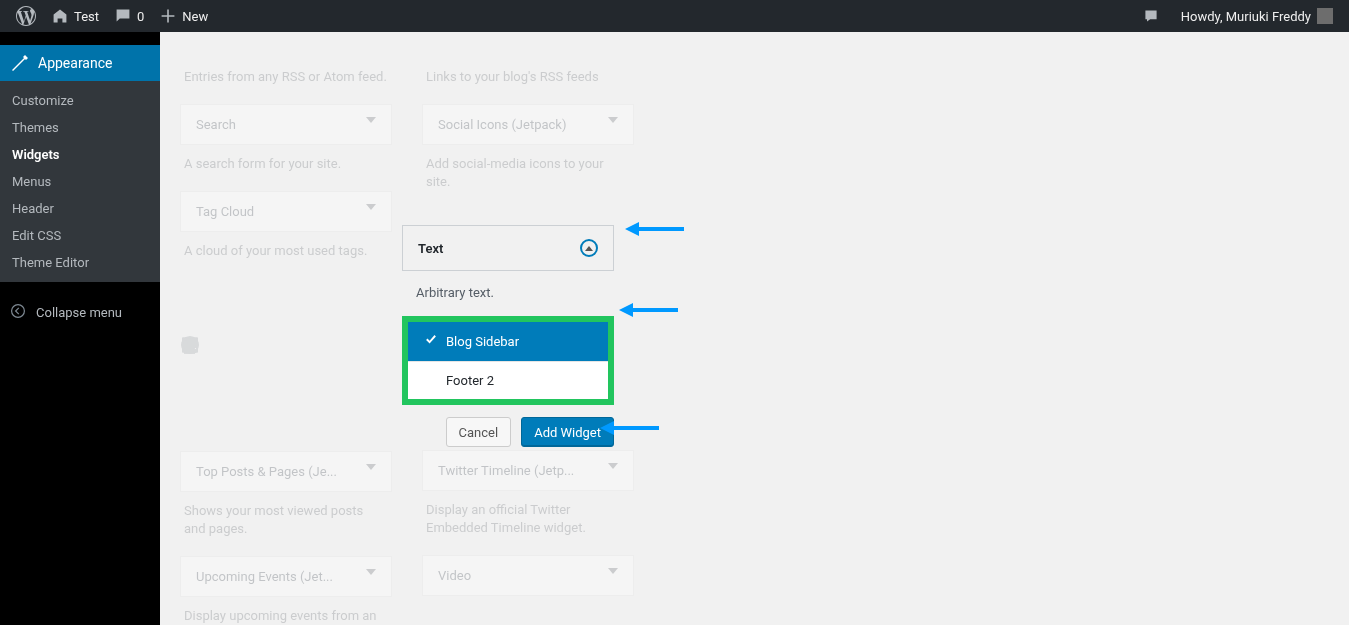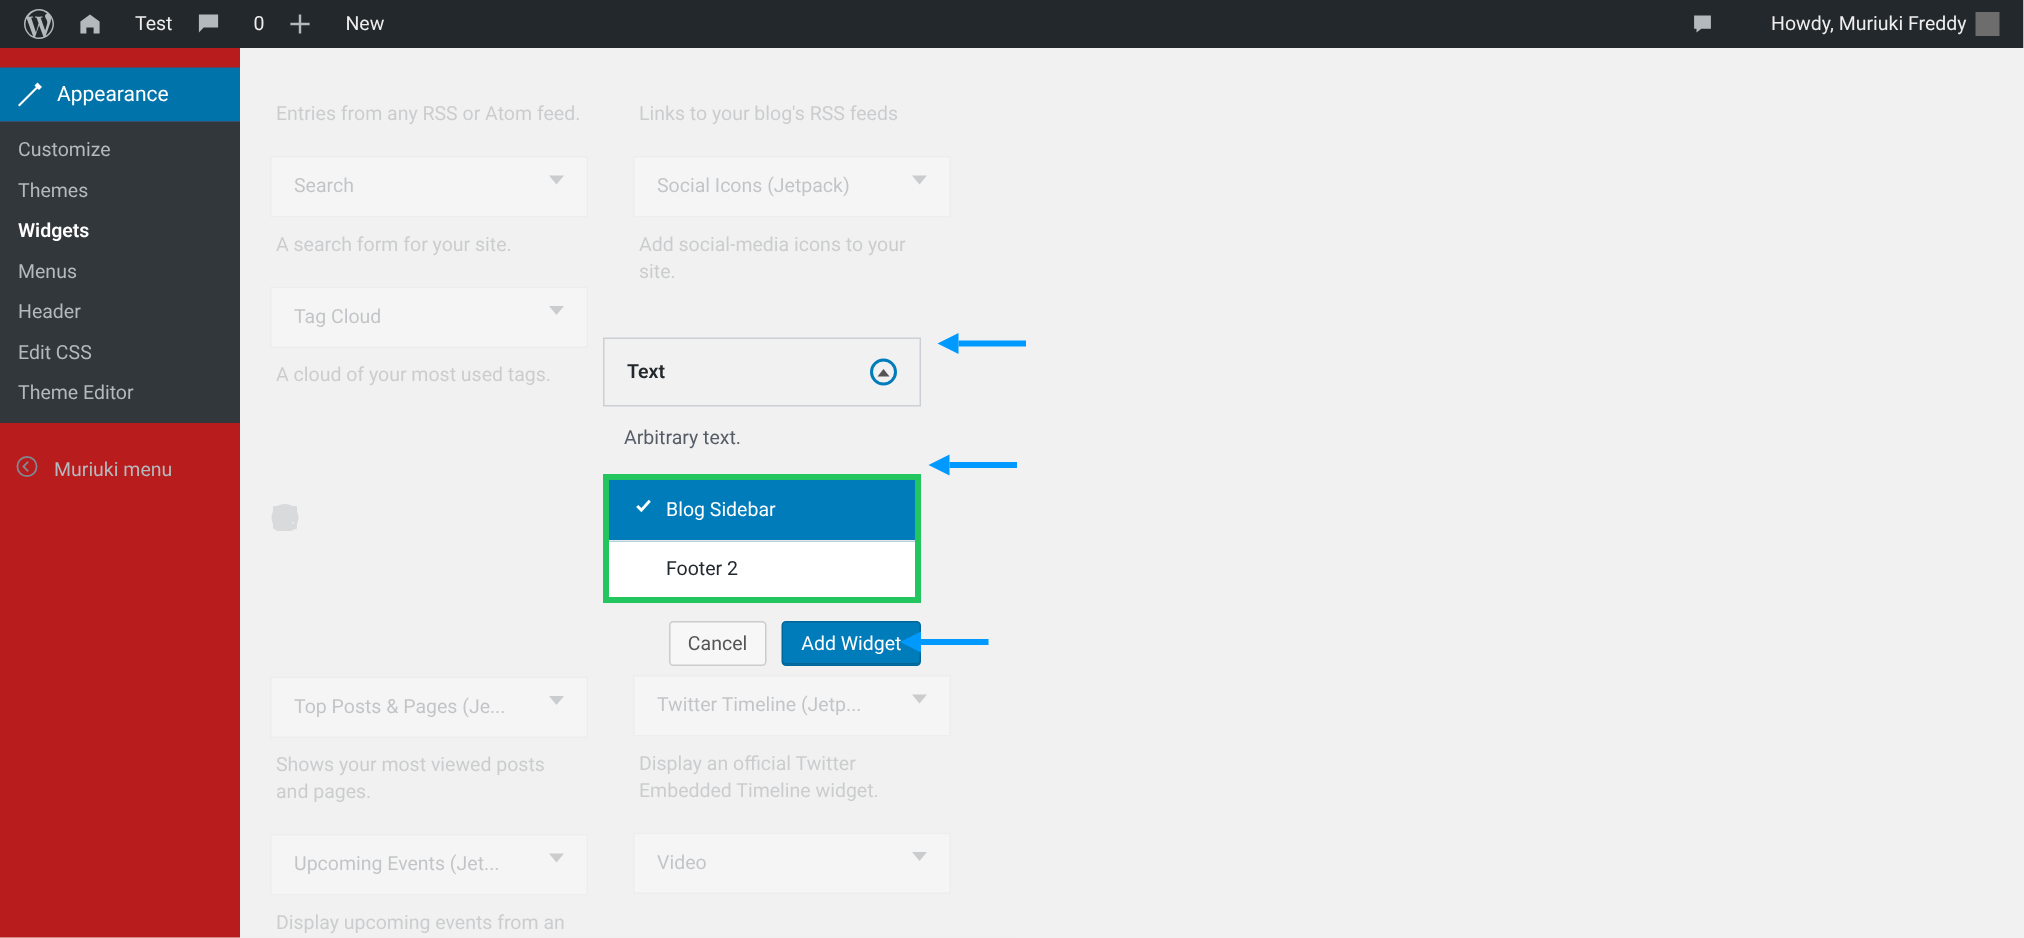--- a/index.html
+++ b/index.html
@@ -2,26 +2,26 @@
 <html><head>
 <meta charset="utf-8">
 <style>
 * { margin: 0; padding: 0; box-sizing: border-box; font-family: -apple-system, BlinkMacSystemFont, "Segoe UI", Roboto, sans-serif; }
 body { background: #f1f1f1; width: 1349px; height: 625px; overflow: hidden; font-size: 13px; }
 
 
 .adminbar { height: 32px; background: #23282d; color: #b4b9be; display: flex; align-items: center; padding: 0 8px; justify-content: space-between; font-size: 13px; }
 .adminbar-left, .adminbar-right { display: flex; align-items: center; }
 .adminbar-item { display: flex; align-items: center; padding: 0 8px; height: 32px; cursor: pointer; }
-.adminbar-item span { margin-left: 22px; color: #eee; }
+.adminbar-item span { margin-left: 6px; color: #eee; }
 .wp-logo svg { fill: #b4b9be; }
 .avatar { width: 16px; height: 16px; background: #6d6d6d; margin-left: 6px; }
 
 
-.sidebar { position: absolute; left: 0; top: 32px; width: 160px; height: calc(100% - 32px); background: #b91c1c; color: #eee; }
+.sidebar { position: absolute; left: 0; top: 32px; width: 160px; height: calc(100% - 32px); background: #000000; color: #eee; }
 .menu-item { display: flex; align-items: center; padding: 8px 10px; color: #eee; cursor: pointer; font-size: 14px; }
 .menu-item .icon { width: 20px; height: 20px; margin-right: 8px; display: flex; align-items: center; justify-content: center; }
 .menu-item.active { background: #0073aa; color: #fff; position: relative; }
 .menu-item.active::after { content: ''; position: absolute; right: -8px; top: 50%; transform: translateY(-50%); border: 8px solid transparent; border-right-color: #f1f1f1; }
 .submenu { background: #32373c; padding: 6px 0; }
 .submenu-item { padding: 6px 12px; color: #b4b9be; cursor: pointer; font-size: 13px; }
 .submenu-item.current { color: #fff; font-weight: 600; }
 .menu-sep { height: 5px; background: transparent; margin: 4px 0; }
 .collapse { display: flex; align-items: center; padding: 8px 10px; color: #b4b9be; cursor: pointer; font-size: 13px; }
 .collapse .icon { width: 20px; margin-right: 6px; }
@@ -35,21 +35,21 @@
 .widget-top { padding: 12px 15px; display: flex; justify-content: space-between; align-items: flex-start; color: #555d66; font-size: 13px; cursor: pointer; }
 .widget-top .chev { width: 0; height: 0; border-left: 5px solid transparent; border-right: 5px solid transparent; border-top: 6px solid #72777c; }
 .widget-desc { padding: 0 4px 18px 4px; color: #72777c; font-size: 13px; line-height: 1.4; }
 
 
 .text-widget { position: relative; z-index: 5; }
 .text-top { padding: 13px 15px; display: flex; justify-content: space-between; align-items: center; color: #23282d; font-weight: 600; border: 1px solid #ccd0d4; }
 .caret-circle { width: 18px; height: 18px; border: 2px solid #007cba; border-radius: 50%; display: flex; align-items: center; justify-content: center; cursor: pointer; }
 .caret-up { width: 0; height: 0; border-left: 4px solid transparent; border-right: 4px solid transparent; border-bottom: 5px solid #555; }
 .text-desc { padding: 14px 4px 8px 14px; color: #555d66; font-size: 13px; }
-.area-list { background: #fff; border: 4px solid #22c55e; margin-top: 8px; }
+.area-list { background: #fff; border: 6px solid #22c55e; margin-top: 8px; }
 .area-item { padding: 11px 16px; border-bottom: 1px solid #e5e5e5; display: flex; align-items: center; cursor: pointer; color: #23282d; }
 .area-item:last-child { border-bottom: none; }
 .area-item.sel { background: #007cba; color: #fff; }
 .area-item .check { width: 16px; margin-right: 6px; visibility: hidden; }
 .area-item.sel .check { visibility: visible; }
 .area-item .spacer { width: 22px; }
 .btn-row { display: flex; justify-content: flex-end; gap: 10px; padding: 12px 0 4px 0; align-items: center; }
 .btn { padding: 5px 12px; border-radius: 3px; font-size: 13px; cursor: pointer; height: 30px; }
 .btn-sec { background: #f7f7f7; border: 1px solid #ccc; color: #555; }
 .btn-pri { background: #007cba; border: 1px solid #006799; color: #fff; box-shadow: inset 0 -1px 0 #006799; }
@@ -194,21 +194,21 @@
           <path d="M10 10v8" stroke="#9ea3a8" stroke-width="2"></path>
         </svg>
       </span>
 
   </div>
   <div class="collapse">
     <span class="icon"><svg width="16" height="16" viewBox="0 0 20 20" fill="#b4b9be">
           <circle cx="10" cy="10" r="8" fill="none" stroke="#7e8993" stroke-width="1.5"></circle>
           <path d="M11 6l-4 4 4 4" stroke="#7e8993" fill="none" stroke-width="1.5"></path>
         </svg></span>
-    <span>Muriuki menu</span>
+    <span>Collapse menu</span>
   </div>
 </div>
 
 <div class="main">
   <div class="overlay"></div>
 
   <div class="widgets-grid">
     <div class="widget-col" id="col-left">
         <div class="widget-desc">Entries from any RSS or Atom feed.</div>
         <div class="widget-box">

